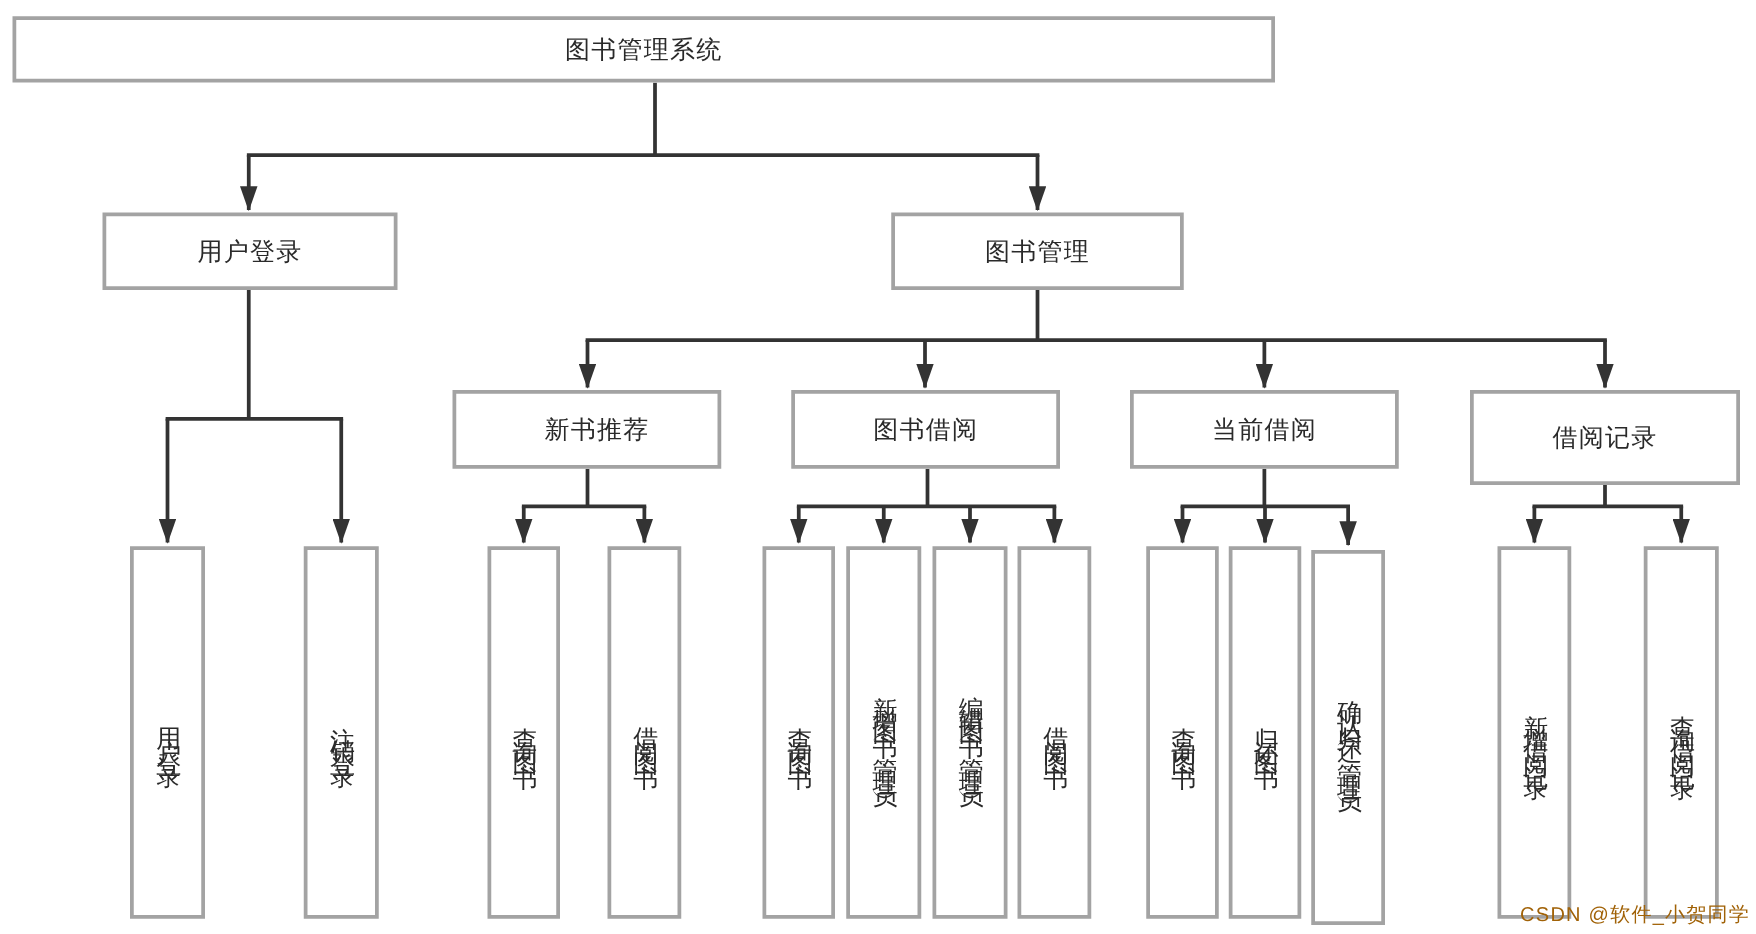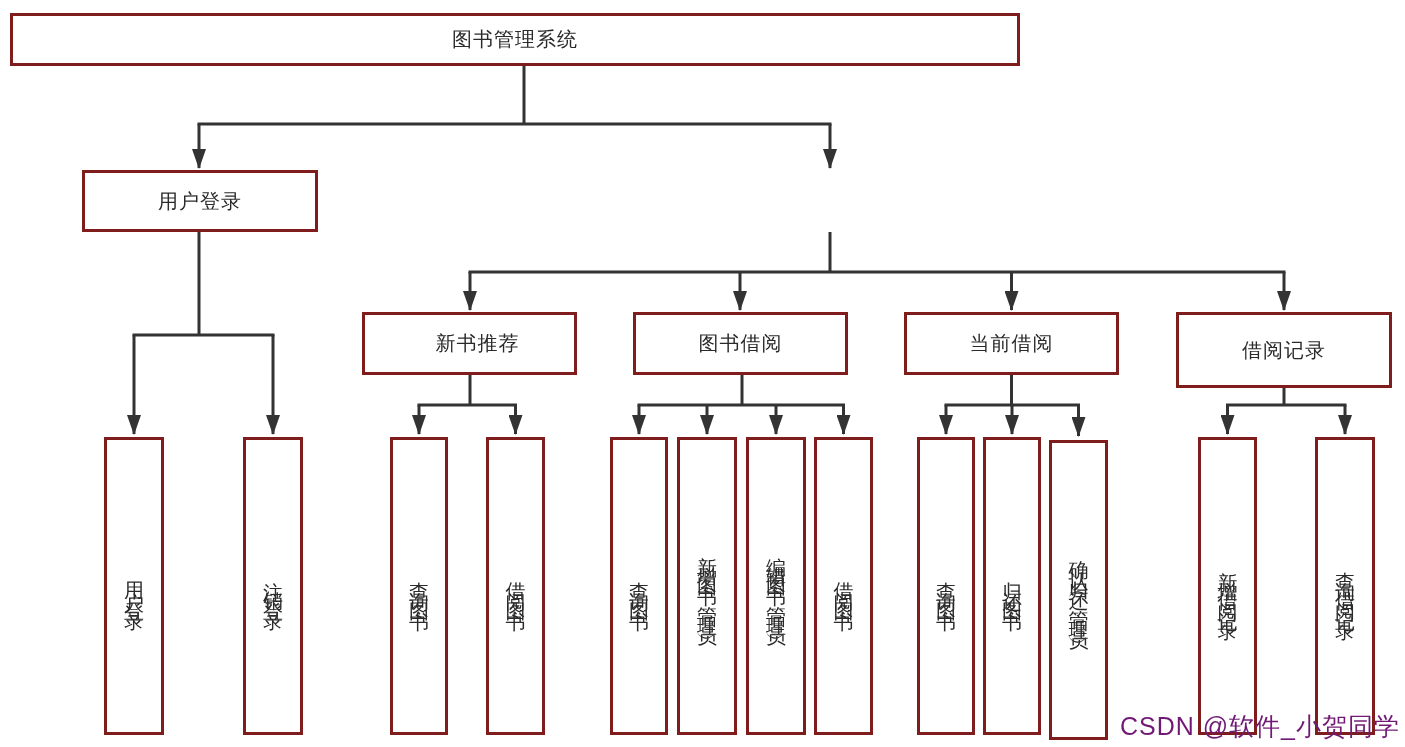--- a/index.html
+++ b/index.html
@@ -3,31 +3,31 @@
 <meta charset="utf-8">
 <style>
   html,body{margin:0;padding:0;background:#fff;}
   .stage{
     position:relative;width:1405px;height:747px;background:#fff;overflow:hidden;
     font-family:"Liberation Sans","DejaVu Sans",sans-serif;
   }
   .connectors{position:absolute;left:0;top:0;z-index:1;}
   .node{
     position:absolute;box-sizing:border-box;z-index:2;
-    border:3px solid #7f1d1d;background:#fff;color:#2a2a2a;
+    border:3px solid #a3a3a3;background:#fff;color:#2a2a2a;
     display:flex;align-items:center;justify-content:center;
   }
   .h-node{font-size:20px;letter-spacing:1px;white-space:nowrap;}
   .v-node span{
     writing-mode:vertical-rl;text-orientation:mixed;
     font-size:20px;letter-spacing:10px;line-height:1.05;white-space:nowrap;
   }
   .watermark{
     position:absolute;right:5px;bottom:4px;z-index:3;
-    font-size:25px;color:#701a75;letter-spacing:1px;white-space:nowrap;margin-top:24px;
+    font-size:16px;color:#a16207;letter-spacing:1px;white-space:nowrap;margin-top:24px;
   }
 </style>
 </head>
 <body>
 
 <div class="stage">
 
   <svg class="connectors" width="1405" height="747" viewBox="0 0 1405 747">
     <defs>
       <marker id="arrow" viewBox="0 0 20 14" refX="19" refY="7" markerWidth="20" markerHeight="14" markerUnits="userSpaceOnUse" orient="auto">
@@ -74,20 +74,21 @@
       <line x1="1284" y1="375" x2="1284" y2="405"></line>
       <line x1="1226" y1="405" x2="1346.5" y2="405"></line>
       <line x1="1227.5" y1="405" x2="1227.5" y2="434" marker-end="url(#arrow)"></line>
       <line x1="1345" y1="405" x2="1345" y2="434" marker-end="url(#arrow)"></line>
     </g>
   </svg>
 
   <div class="node h-node" style="left:10px;top:13px;width:1010px;height:53px;">图书管理系统</div>
 
   <div class="node h-node" style="left:82px;top:170px;width:236px;height:62px;">用户登录</div>
+  <div class="node h-node" style="left:713px;top:170px;width:234px;height:62px;">图书管理</div>
 
   <div class="node h-node" style="left:362px;top:312px;width:215px;height:63px;padding-left:16px;">新书推荐</div>
   <div class="node h-node" style="left:633px;top:312px;width:215px;height:63px;">图书借阅</div>
   <div class="node h-node" style="left:904px;top:312px;width:215px;height:63px;">当前借阅</div>
   <div class="node h-node" style="left:1176px;top:312px;width:216px;height:76px;">借阅记录</div>
 
   <div class="node v-node" style="left:104px;top:437px;width:60px;height:298px;">
     <span>用户登录</span>
   </div>
   <div class="node v-node" style="left:243px;top:437px;width:60px;height:298px;">

